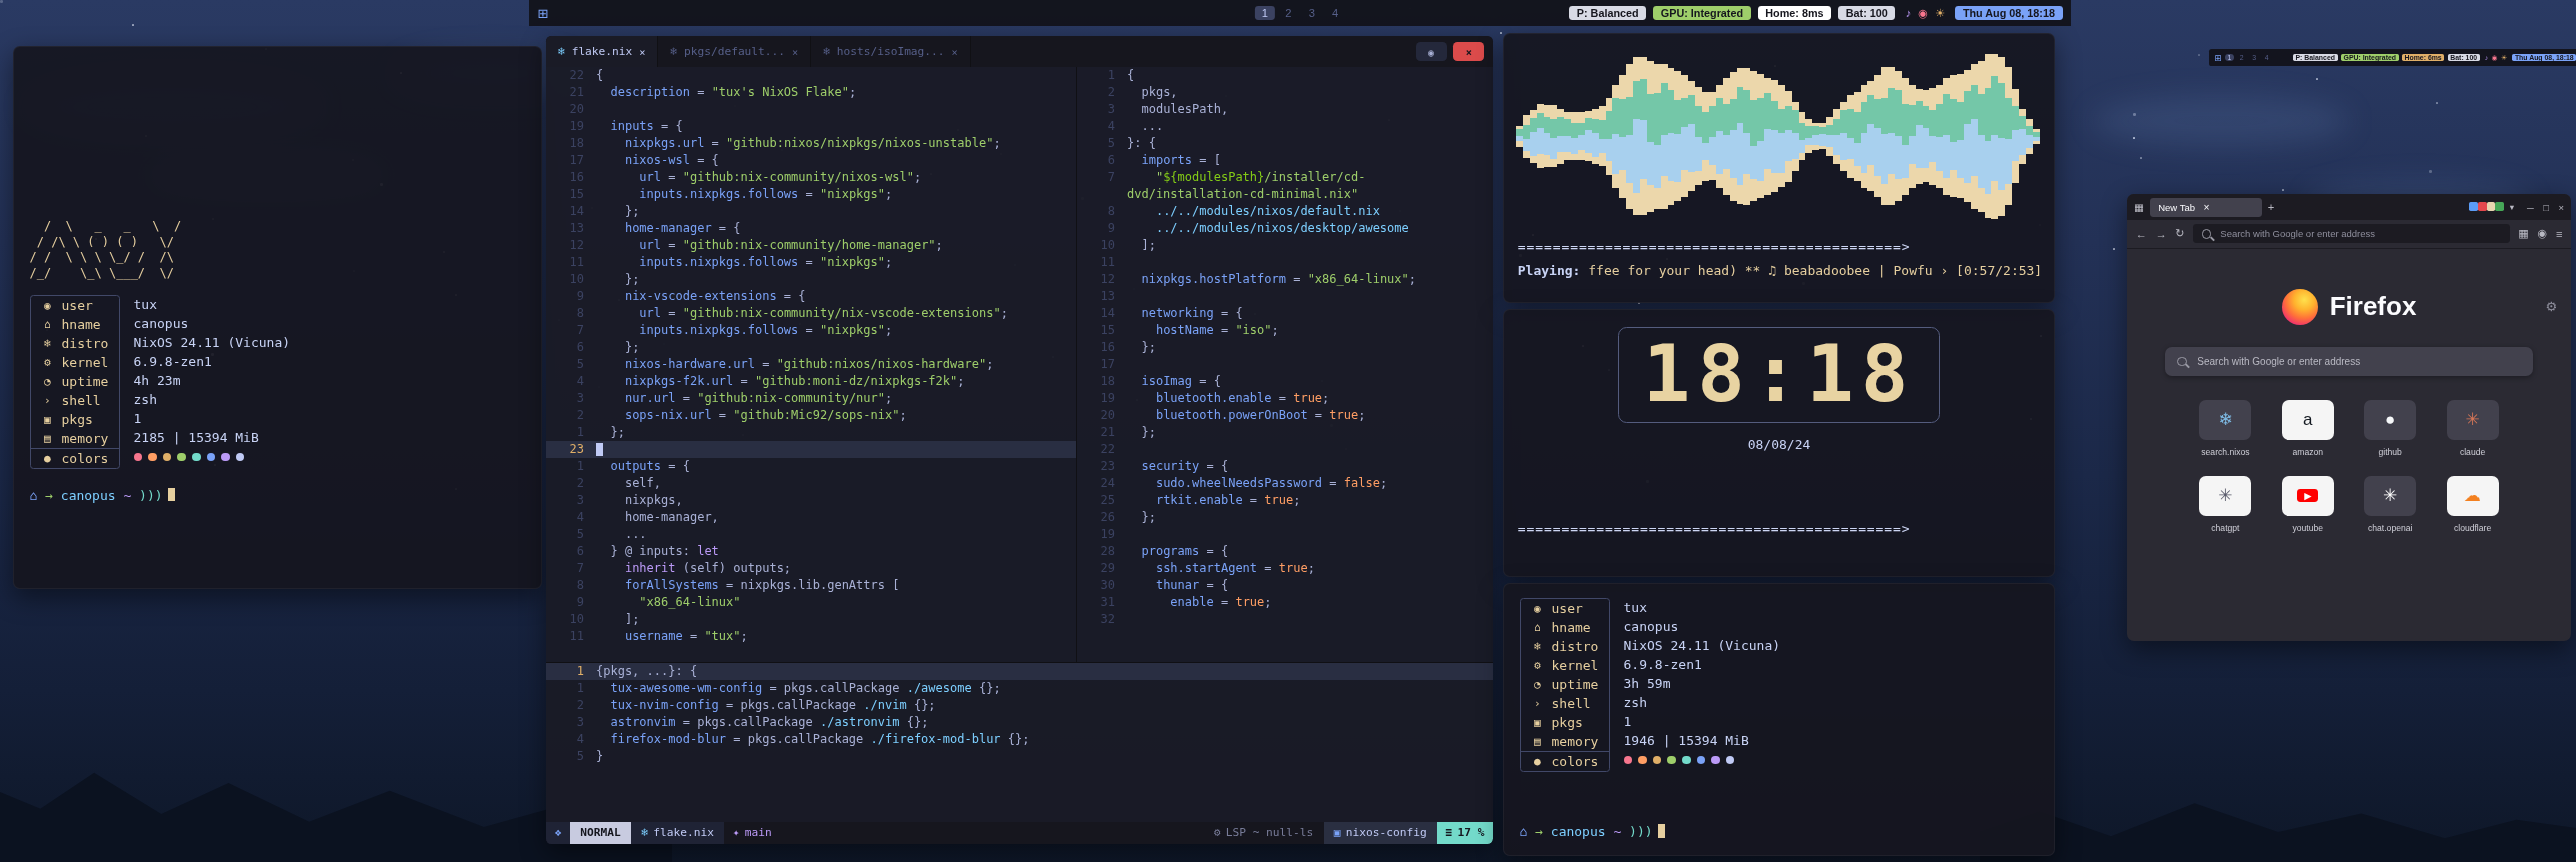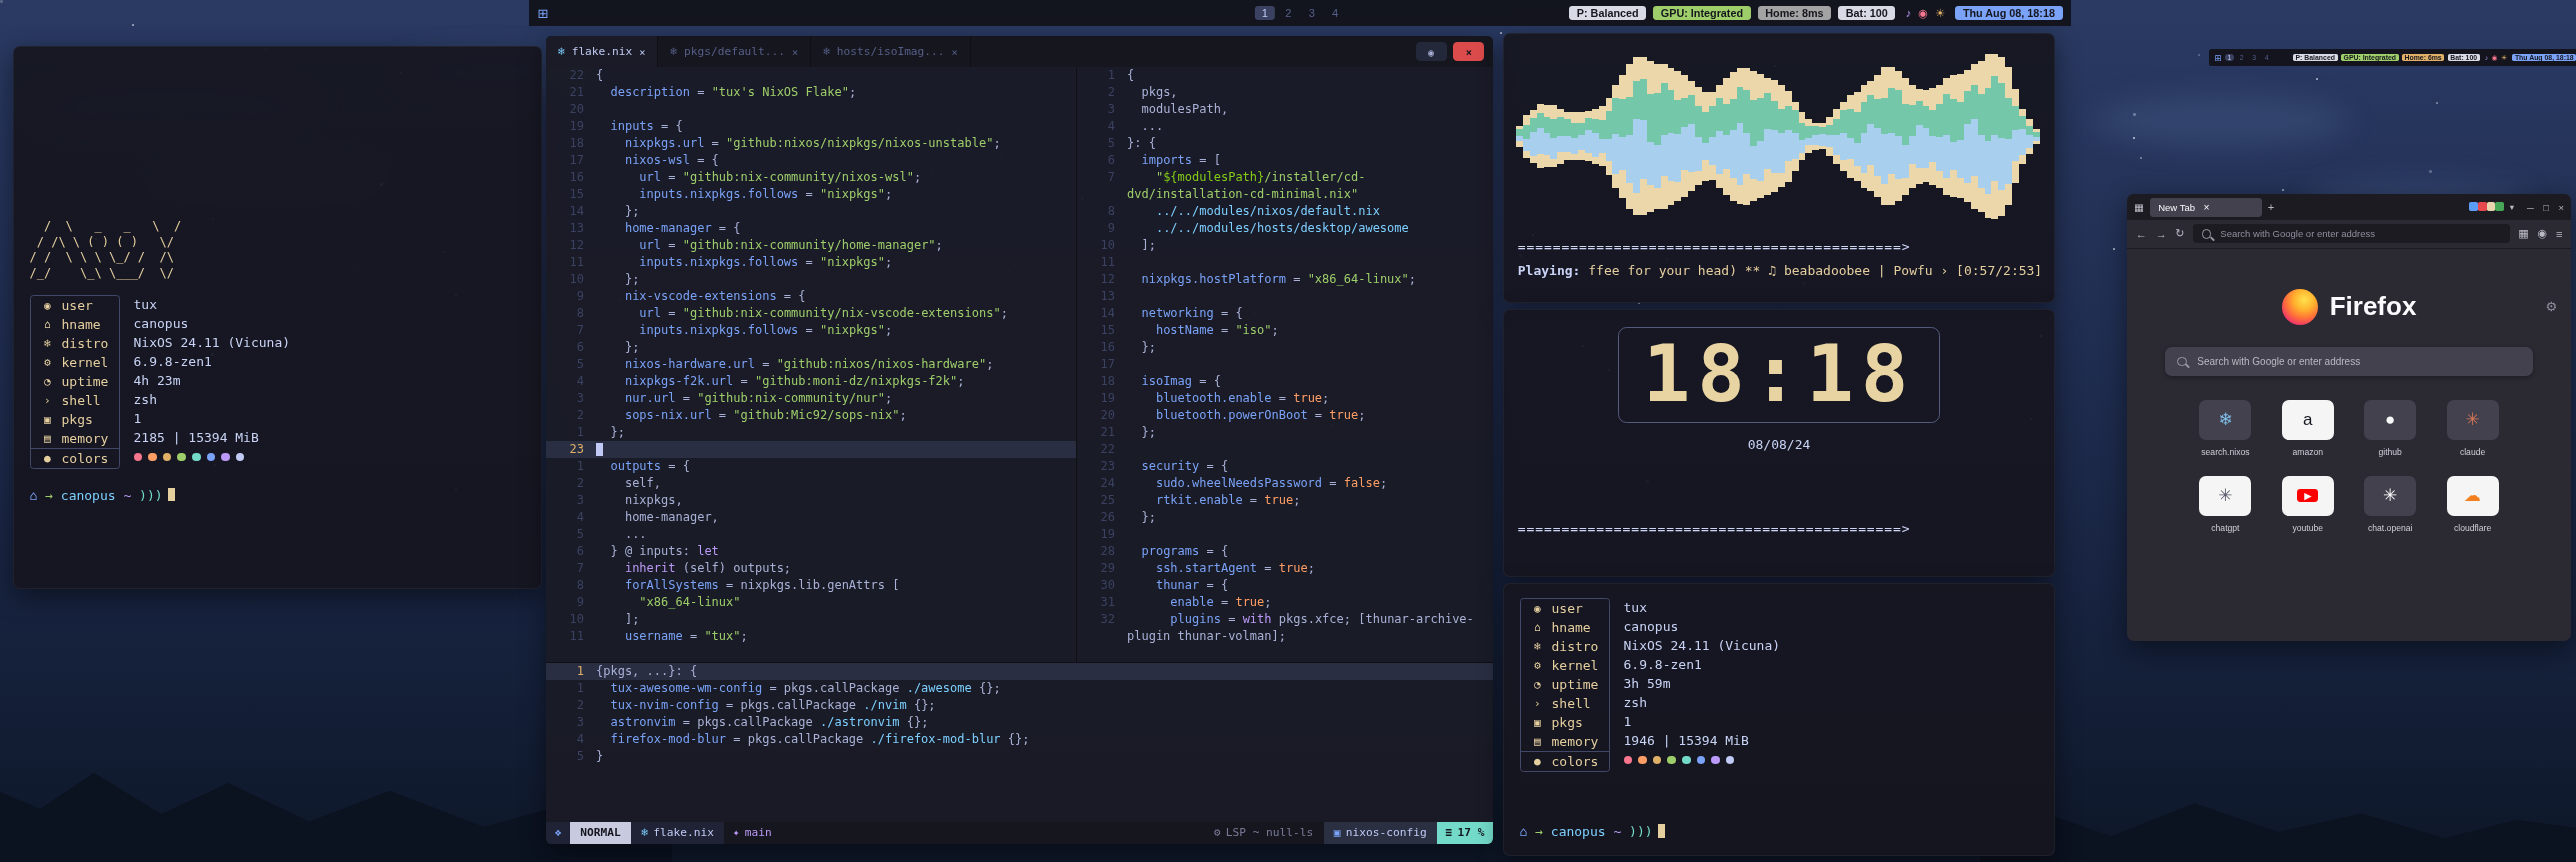--- a/index.html
+++ b/index.html
@@ -244,21 +244,21 @@
   <span class="menu">⊞</span>
   <div class="tags">
       <span class="tag on">1</span>
       <span class="tag">2</span>
       <span class="tag">3</span>
       <span class="tag">4</span>
     </div>
   <div class="bar-right">
       <span class="pill" style="background: rgb(216, 218, 229); color: rgb(22, 22, 30);">P: Balanced</span>
       <span class="pill" style="background: rgb(158, 206, 106); color: rgb(22, 22, 30);">GPU: Integrated</span>
-      <span class="pill" style="background: #a3a3a3; color: rgb(22, 22, 30);">Home: 8ms</span>
+      <span class="pill" style="background: #ffffff; color: rgb(22, 22, 30);">Home: 8ms</span>
       <span class="pill" style="background: rgb(216, 218, 229); color: rgb(22, 22, 30);">Bat: 100</span>
       <span class="tray">
         <span class="tico" style="color: rgb(187, 154, 247);">♪</span>
         <span class="tico" style="color: rgb(247, 118, 142);">◉</span>
         <span class="tico" style="color: rgb(224, 175, 104);">☀</span>
       </span>
       <span class="pill" style="background: rgb(122, 162, 247); color: rgb(22, 22, 30);">Thu Aug 08, 18:18</span>
     </div>
 </div>
 <div id="bar2" class="bar">
@@ -545,21 +545,21 @@
       <div class="crow">
         <span class="gut">7</span>
         <span class="code">    <span class="tok-s">"<span class="tok-i">${modulesPath}</span>/installer/cd-dvd/installation-cd-minimal.nix"</span></span>
       </div>
       <div class="crow">
         <span class="gut">8</span>
         <span class="code">    <span class="tok-p">../../modules/nixos/default.nix</span></span>
       </div>
       <div class="crow">
         <span class="gut">9</span>
-        <span class="code">    <span class="tok-p">../../modules/hosts/desktop/awesome</span></span>
+        <span class="code">    <span class="tok-p">../../modules/nixos/desktop/awesome</span></span>
       </div>
       <div class="crow">
         <span class="gut">10</span>
         <span class="code">  ];</span>
       </div>
       <div class="crow">
         <span class="gut">11</span>
         <span class="code"></span>
       </div>
       <div class="crow">
@@ -637,21 +637,20 @@
       <div class="crow">
         <span class="gut">30</span>
         <span class="code">    <span class="tok-key">thunar</span> = {</span>
       </div>
       <div class="crow">
         <span class="gut">31</span>
         <span class="code">      <span class="tok-key">enable</span> = <span class="tok-b">true</span>;</span>
       </div>
       <div class="crow">
         <span class="gut">32</span>
-        <span class="code">      <span class="tok-key">plugins</span> = <span class="tok-k">with</span> pkgs.xfce; [thunar-archive-plugin thunar-volman];</span>
       </div>
     </div>
   <div id="pane-bottom" class="pane">
       <div class="crow cur">
         <span class="gut">1</span>
         <span class="code">{pkgs, ...}: {</span>
       </div>
       <div class="crow">
         <span class="gut">1</span>
         <span class="code">  <span class="tok-key">tux-awesome-wm-config</span> = pkgs.callPackage <span class="tok-p">./awesome</span> {};</span>

